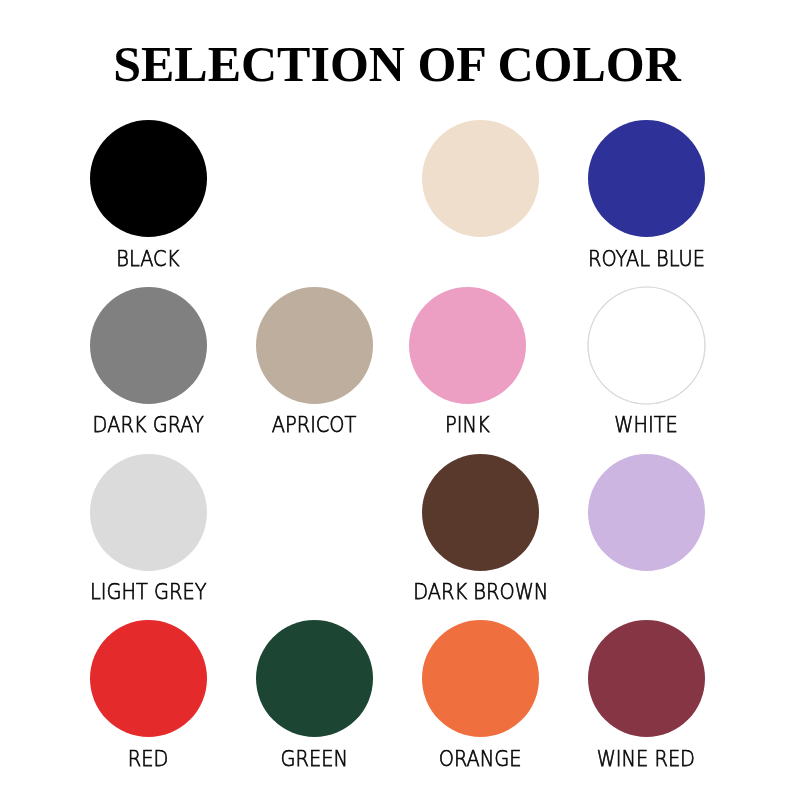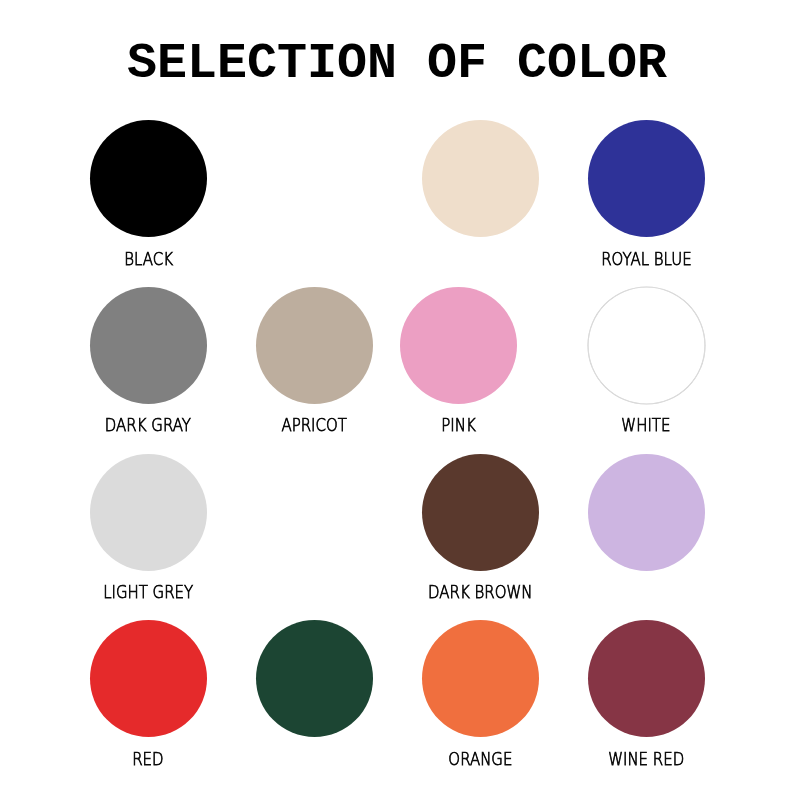--- a/index.html
+++ b/index.html
@@ -4,34 +4,34 @@
 <title>SELECTION OF COLOR</title>
 <style>
   html,body{margin:0;padding:0;}
   body{
     width:794px;height:794px;overflow:hidden;background:#ffffff;
     font-family:"DejaVu Sans",sans-serif;
   }
   #page{position:relative;width:794px;height:794px;background:#ffffff;overflow:hidden;}
   #title{
     position:absolute;left:0;top:39px;width:794px;text-align:center;
-    font-family:Liberation Mono, monospace;font-weight:700;
+    font-family:Liberation Serif, serif;font-weight:700;
     font-size:50px;line-height:50px;color:#000000;
     letter-spacing:0;white-space:nowrap;
   }
   #grid{position:absolute;left:0;top:0;width:794px;height:794px;}
   .cell{position:absolute;width:117px;height:160px;}
   .swatch{
     position:absolute;left:0;top:0;width:117px;height:117px;
     border-radius:50%;
   }
   .label{
     position:absolute;left:-40px;width:197px;top:127.5px;text-align:center;
     font-family:"DejaVu Sans",sans-serif;font-weight:200;
-    font-size:17px;line-height:22px;color:#0a0a0a;white-space:nowrap;word-spacing:0px;
+    font-size:22px;line-height:22px;color:#0a0a0a;white-space:nowrap;word-spacing:0px;
     -webkit-text-stroke:0.75px #0a0a0a;
     -webkit-font-smoothing:antialiased;
     will-change:opacity;
     opacity:0.999;
   }
   .label > span{
     display:inline-block;transform:scaleX(0.88);transform-origin:center center;
   }
 </style>
 </head>
@@ -54,21 +54,21 @@
       <div class="label"><span>DARK GRAY</span></div>
     </div>
     <div class="cell" style="left:587.8px;top:120.3px">
       <div class="swatch" style="background: rgb(46, 50, 152);"></div>
       <div class="label"><span>ROYAL BLUE</span></div>
     </div>
     <div class="cell" style="left:255.8px;top:286.9px">
       <div class="swatch" style="background: rgb(189, 174, 158);"></div>
       <div class="label"><span>APRICOT</span></div>
     </div>
-    <div class="cell" style="left:400px;top:286.9px">
+    <div class="cell" style="left:409px;top:286.9px">
       <div class="swatch" style="background: rgb(236, 159, 195);"></div>
       <div class="label"><span>PINK</span></div>
     </div>
     <div class="cell" style="left:587.8px;top:286.9px">
       <div class="swatch" style="background: rgb(255, 255, 255); box-shadow: rgb(207, 207, 207) 0px 0px 0px 0.6px inset, rgb(207, 207, 207) 0px 0px 0px 0.6px;"></div>
       <div class="label"><span>WHITE</span></div>
     </div>
     <div class="cell" style="left:89.8px;top:453.5px">
       <div class="swatch" style="background: rgb(219, 219, 219);"></div>
       <div class="label"><span>LIGHT GREY</span></div>
@@ -79,20 +79,21 @@
     </div>
     <div class="cell" style="left:587.8px;top:453.5px">
       <div class="swatch" style="background: rgb(205, 181, 225);"></div>
     </div>
     <div class="cell" style="left:89.8px;top:620.1px">
       <div class="swatch" style="background: rgb(229, 42, 43);"></div>
       <div class="label"><span>RED</span></div>
     </div>
     <div class="cell" style="left:255.8px;top:620.1px">
       <div class="swatch" style="background: rgb(28, 69, 51);"></div>
+      <div class="label"><span>GREEN</span></div>
     </div>
     <div class="cell" style="left:587.8px;top:620.1px">
       <div class="swatch" style="background: rgb(134, 53, 69);"></div>
       <div class="label"><span>WINE RED</span></div>
     </div>
     <div class="cell" style="left:421.8px;top:620.1px">
       <div class="swatch" style="background: rgb(240, 111, 62);"></div>
       <div class="label"><span>ORANGE</span></div>
     </div>
   </div>

